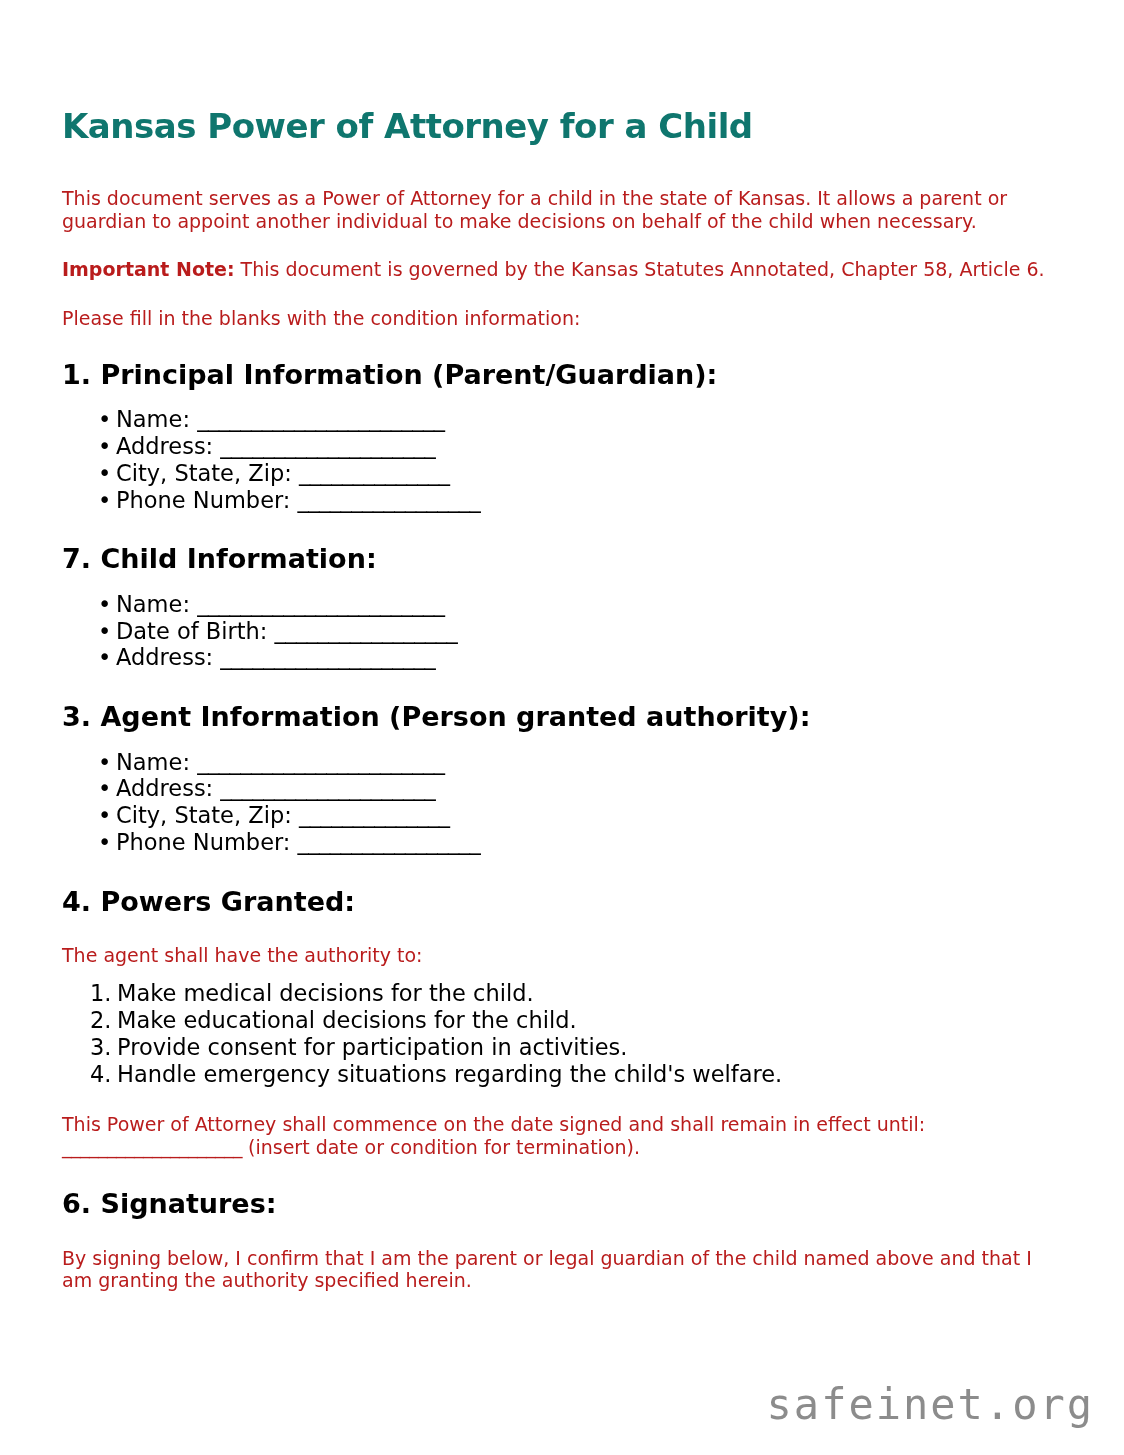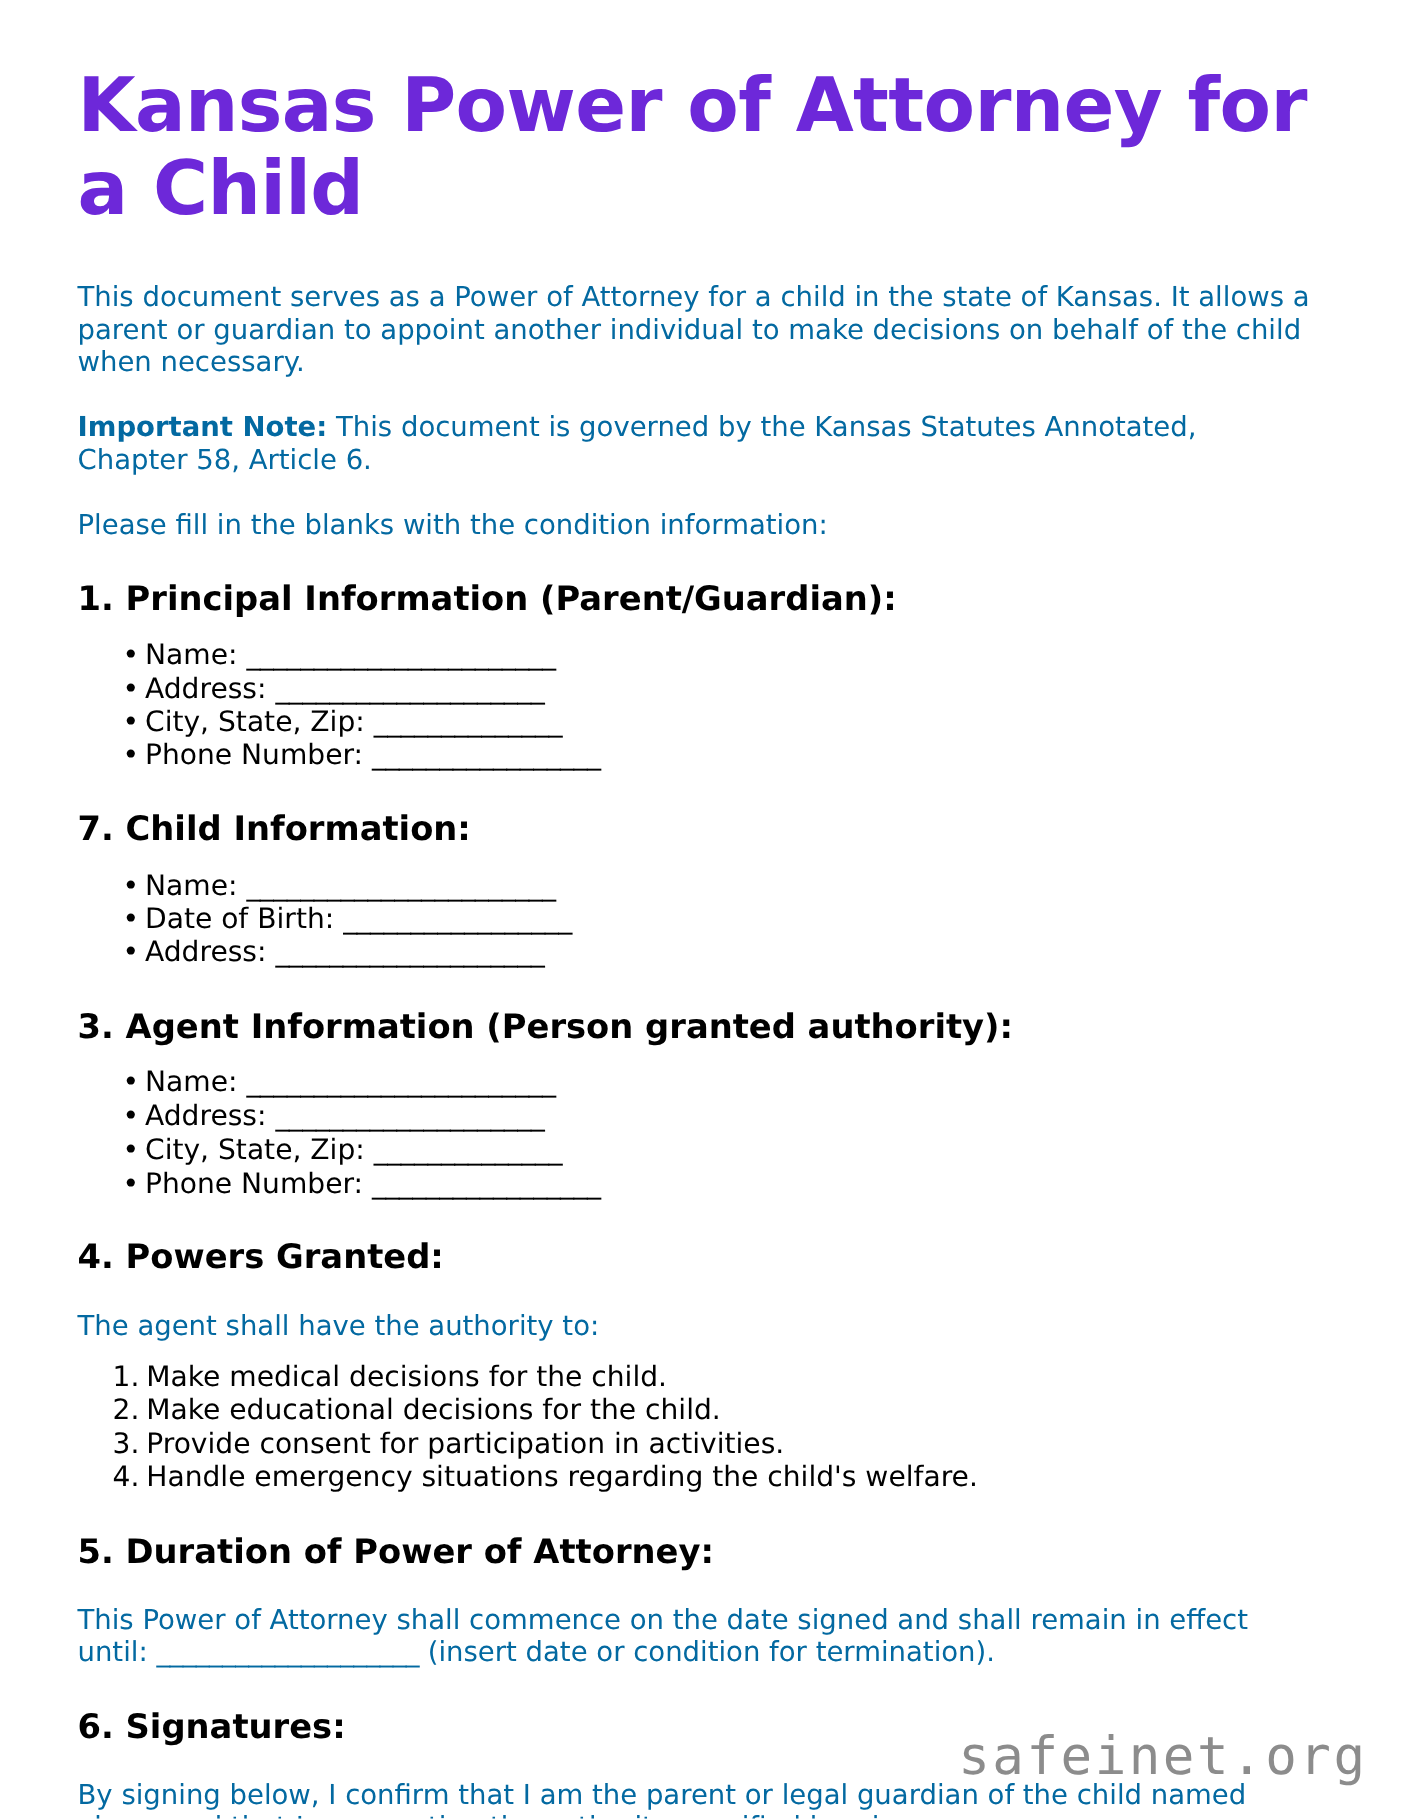--- a/index.html
+++ b/index.html
@@ -19,34 +19,34 @@
     color: #000000;
   }
   .content {
     position: absolute;
     left: 62px;
     top: 0;
     width: 990px;
   }
   h1.doc-title {
     font-family: "DejaVu Sans", sans-serif;
-    font-size: 60px;
+    font-size: 34px;
     font-weight: bold;
     letter-spacing: -0.5px;
     line-height: 1.1;
     margin: 0;
-    padding-top: 52px;
-    color: #6d28d9;
+    padding-top: 108px;
+    color: #0f766e;
   }
   p.para {
-    font-size: 22px;
+    font-size: 19px;
     line-height: 1.18;
     margin: 0;
     padding-top: 26px;
-    color: #0369a1;
+    color: #b91c1c;
   }
   p.para-first {
     padding-top: 42px;
   }
   .b {
     font-weight: bold;
   }
   h2.section-heading {
     font-size: 27px;
     font-weight: bold;
@@ -143,21 +143,20 @@
 
     <h2 class="section-heading">4. Powers Granted:</h2>
     <p class="para">The agent shall have the authority to:</p>
     <ol class="powers-list">
       <li><span class="num">1.</span><span>Make medical decisions for the child.</span></li>
       <li><span class="num">2.</span><span>Make educational decisions for the child.</span></li>
       <li><span class="num">3.</span><span>Provide consent for participation in activities.</span></li>
       <li><span class="num">4.</span><span>Handle emergency situations regarding the child's welfare.</span></li>
     </ol>
 
-    <h2 class="section-heading">5. Duration of Power of Attorney:</h2>
     <p class="para"><span>This Power of Attorney shall commence on the date signed and shall remain in effect until: </span><span class="blank">____________________</span><span> (insert date or condition for termination).</span></p>
 
     <h2 class="section-heading">6. Signatures:</h2>
     <p class="para">By signing below, I confirm that I am the parent or legal guardian of the child named above and that I am granting the authority specified herein.</p>
 
   </div>
 
   <div class="watermark">safeinet.org</div>
 </div>
 

